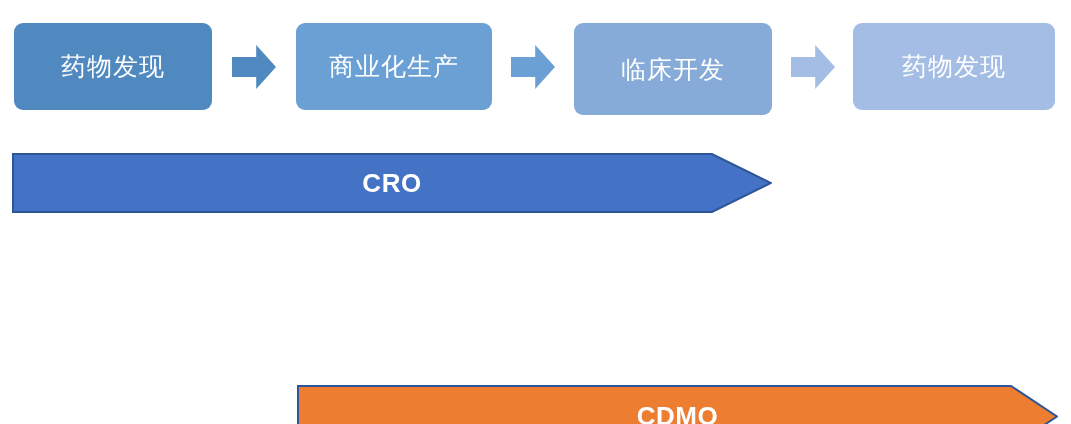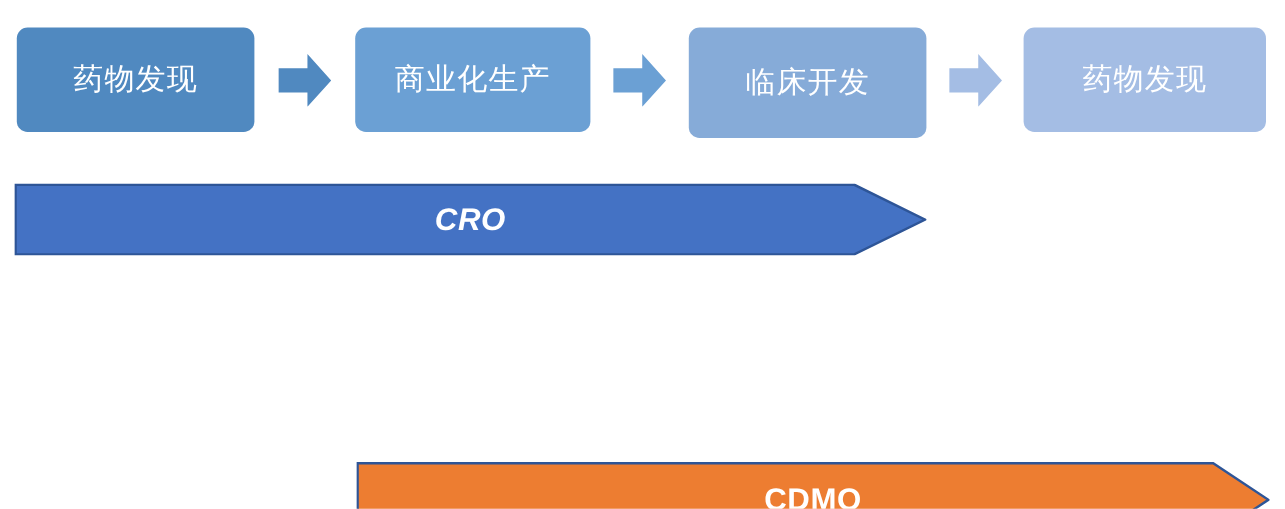--- a/index.html
+++ b/index.html
@@ -109,21 +109,21 @@
   <div class="connector" id="connector-2" style="left: 791px; top: 45px; width: 44px; height: 44px;">
       <svg width="44" height="44" viewBox="0 0 44 44">
         <polygon points="0.0,11.9 24.2,11.9 24.2,0.0 44.0,22.0 24.2,44.0 24.2,32.1 0.0,32.1" fill="#a4bde4"></polygon>
       </svg>
     </div>
 
   <div class="band" id="band-0" style="left: 12px; top: 153px; width: 760px; height: 60px;">
       <svg width="760" height="60" viewBox="0 0 760 60">
         <polygon points="1.0,1.0 700.0,1.0 759.0,30.0 700.0,59.0 1.0,59.0" fill="#4472c4" stroke="#2e5597" stroke-width="2" stroke-linejoin="miter"></polygon>
       </svg>
-    <div class="band-label cro" style="color: rgb(255, 255, 255); font-style: italic;">CRO</div>
+    <div class="band-label cro" style="color: rgb(255, 255, 255);">CRO</div>
   </div>
 
 
   <div class="band" id="band-2" style="left: 297px; top: 340px; width: 761px; height: 63px; margin-top: 45px;">
       <svg width="761" height="63" viewBox="0 0 761 63">
         <polygon points="1.0,1.0 714.0,1.0 760.0,31.5 714.0,62.0 1.0,62.0" fill="#ed7d31" stroke="#2e5597" stroke-width="2" stroke-linejoin="miter"></polygon>
       </svg>
     <div class="band-label cdmo" style="color: rgb(255, 255, 255);">CDMO</div>
   </div>
 

